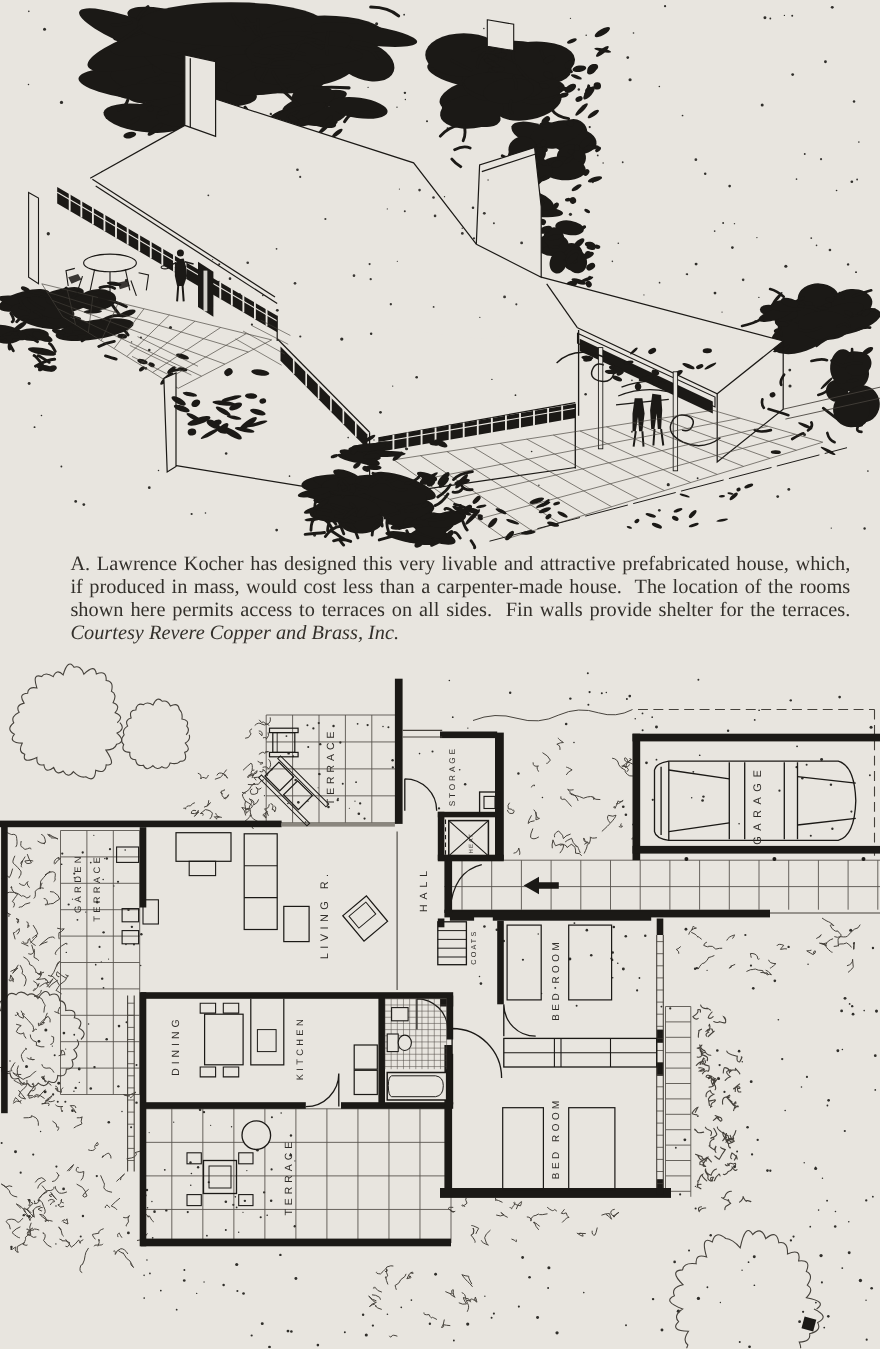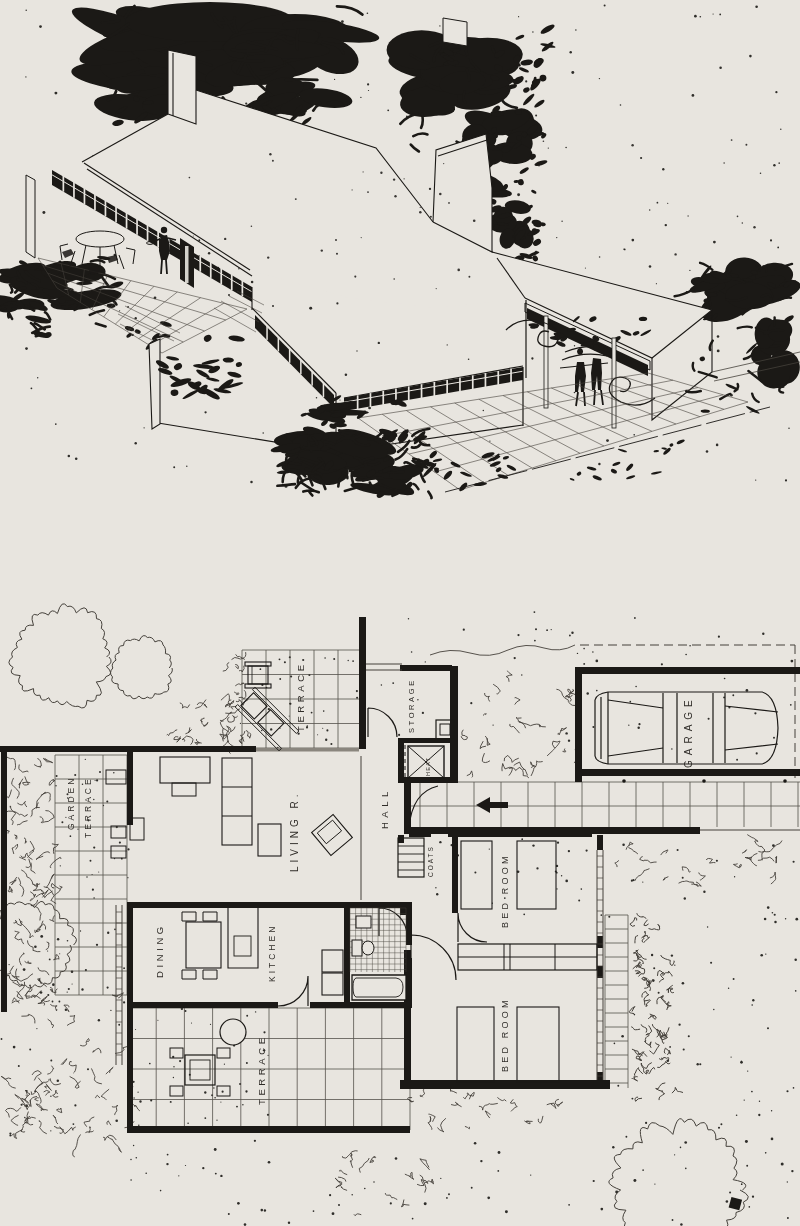--- a/index.html
+++ b/index.html
@@ -1602,14 +1602,18 @@
 <rect x="190" y="1060" width="20" height="20" fill="none" stroke="#1b1916" stroke-width="0.9"></rect>
 <rect x="170" y="1048" width="13" height="10" fill="none" stroke="#1b1916" stroke-width="1"></rect>
 <rect x="217" y="1048" width="13" height="10" fill="none" stroke="#1b1916" stroke-width="1"></rect>
 <rect x="170" y="1086" width="13" height="10" fill="none" stroke="#1b1916" stroke-width="1"></rect>
 <rect x="217" y="1086" width="13" height="10" fill="none" stroke="#1b1916" stroke-width="1"></rect>
 <text x="0" y="0" transform="translate(265,1105) rotate(-90)" font-family="Liberation Sans, sans-serif" font-size="9.5" letter-spacing="3.6" fill="#2f2c28">TERRACE</text>
 </g>
 </svg>
 
 <div id="cap">
+<div class="j">A. Lawrence Kocher has designed this very livable and attractive prefabricated house, which,</div>
+<div class="j">if produced in mass, would cost less than a carpenter-made house.&nbsp; The location of the rooms</div>
+<div class="j">shown here permits access to terraces on all sides.&nbsp; Fin walls provide shelter for the terraces.</div>
+<div><i>Courtesy Revere Copper and Brass, Inc.</i></div>
 </div>
 </div>
 
 </body></html>

